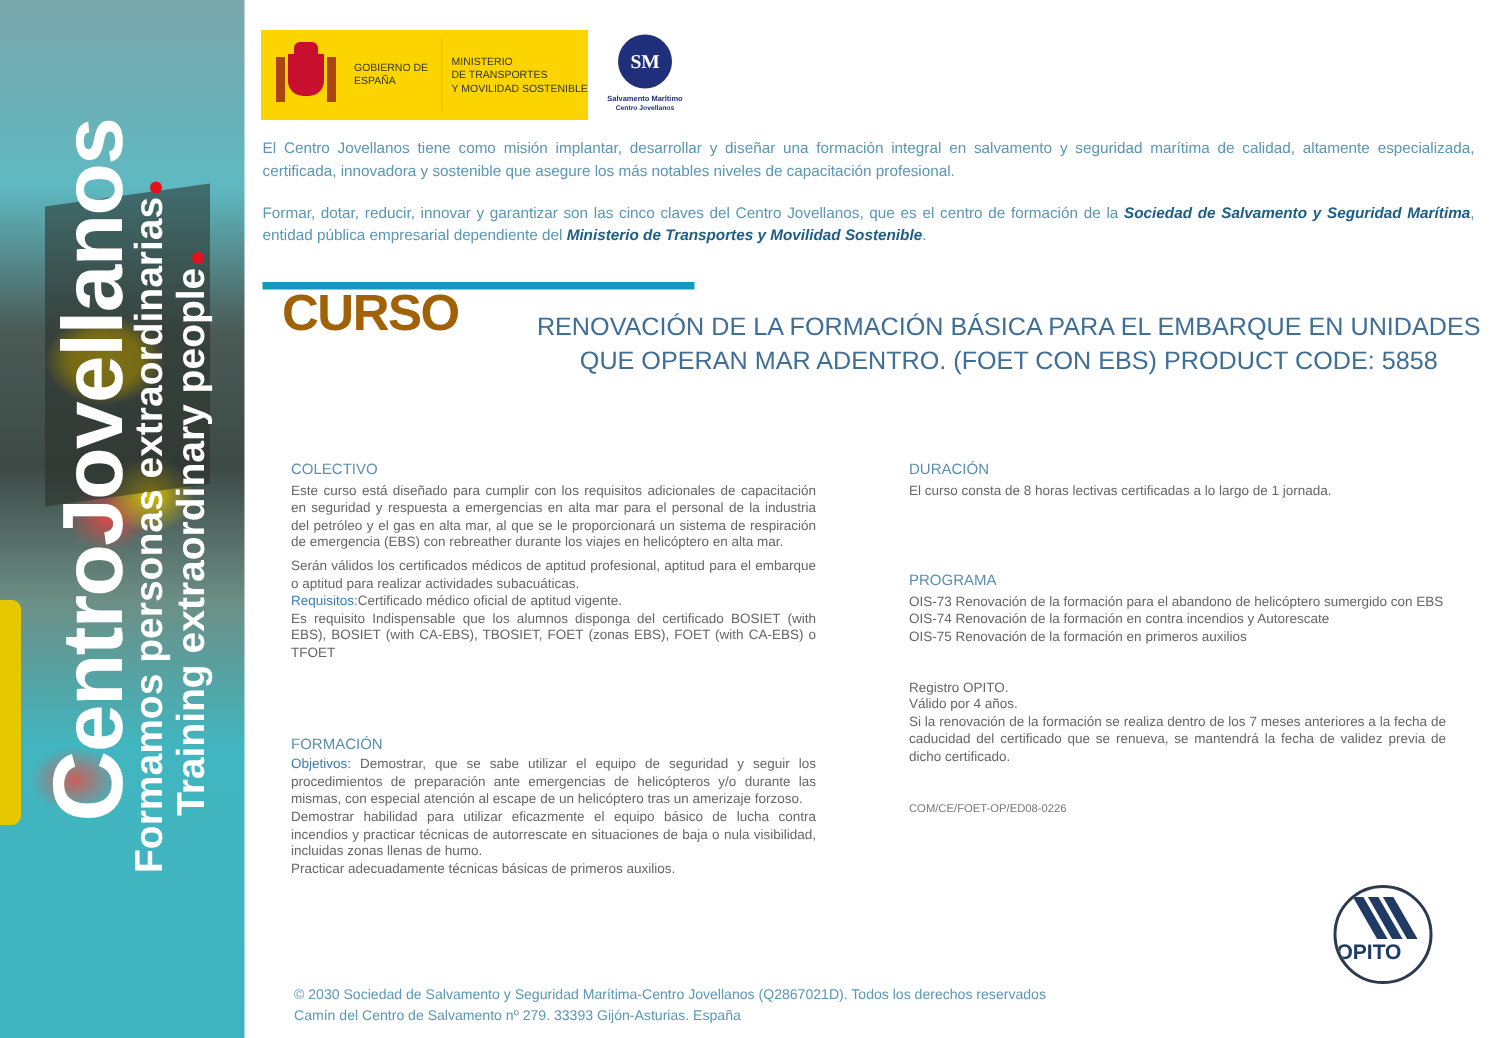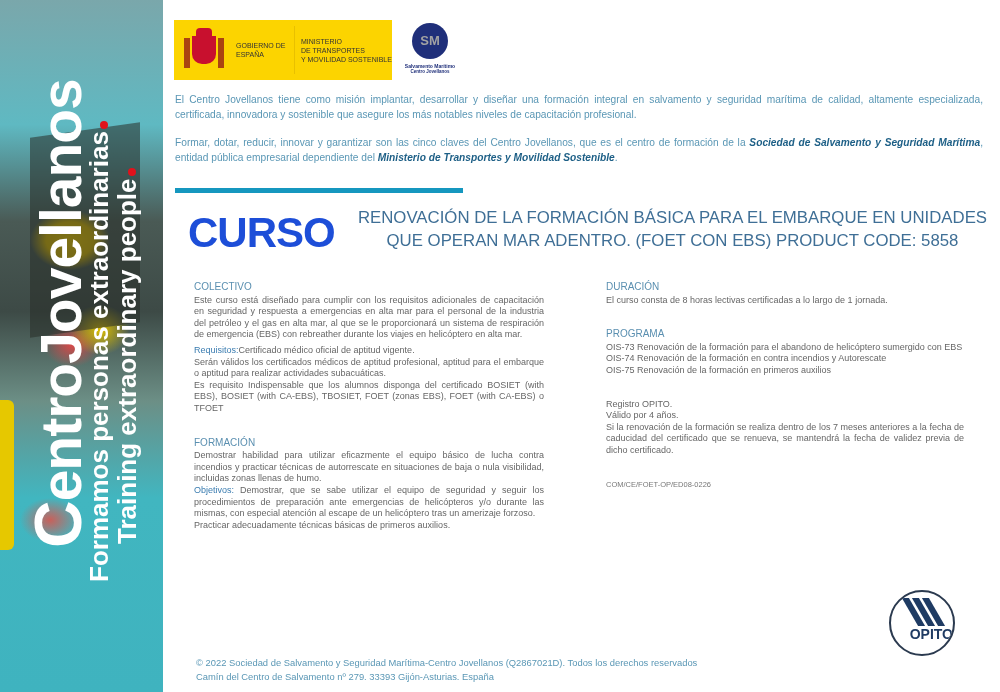--- a/index.html
+++ b/index.html
@@ -43,46 +43,46 @@
   .shield .crown { position: absolute; left: 12px; top: 0; width: 16px; height: 8px; background: #c8102e; border-radius: 4px 4px 0 0; }
   .shield .body { position: absolute; left: 8px; top: 8px; width: 24px; height: 28px; background: #c8102e; border-radius: 0 0 10px 10px; }
   .shield .pl { position: absolute; left: 0; top: 10px; width: 6px; height: 30px; background: #a41; }
   .shield .pr { position: absolute; right: 0; top: 10px; width: 6px; height: 30px; background: #a41; }
   .gov-t1 { font-size: 7px; color: #333; line-height: 9px; margin-left: 12px; width: 52px; }
   .gov-sep { width: 1px; height: 48px; background: #e8c000; margin: 0 6px; }
   .gov-t2 { font-size: 7px; color: #333; line-height: 9px; }
   .salv { position: absolute; left: 400px; top: 20px; width: 60px; text-align: center; }
   .salv .circ {
     width: 36px; height: 36px; margin: 3px auto 0; border-radius: 50%; background: #1f2f7a;
-    color: #a3a3a3; font-family: Liberation Sans, sans-serif; font-size: 13px; font-weight: bold; line-height: 36px;
+    color: #ffffff; font-family: Liberation Serif, serif; font-size: 13px; font-weight: bold; line-height: 36px;
   }
   .salv .n1 { font-size: 5px; color: #1f2f7a; font-weight: bold; margin-top: 4px; }
   .salv .n2 { font-size: 4.5px; color: #1f2f7a; font-weight: bold; }
 
   .intro { position: absolute; left: 175px; width: 808px; font-size: 10.2px; line-height: 15px; color: #5a97b5; text-align: justify; }
   .intro b { color: #1d5f86; font-weight: bold; font-style: italic; }
   .p1 { top: 92px; }
   .p2 { top: 135px; }
 
   .rule { position: absolute; left: 175px; top: 188px; width: 288px; height: 5px; background: #1597bf; }
 
-  .curso { position: absolute; left: 188px; top: 209px; font-size: 42px; font-weight: bold; color: #1d4ed8; letter-spacing: -1px; }
+  .curso { position: absolute; left: 188px; top: 190px; font-size: 34px; font-weight: bold; color: #a16207; letter-spacing: -1px; }
   .title { position: absolute; left: 350px; top: 206px; width: 645px; font-size: 16.8px; line-height: 23px; color: #3f6f96; text-align: center; }
 
   .col { position: absolute; font-size: 9px; line-height: 11.6px; color: #666; text-align: justify; }
   .colL { left: 194px; top: 281px; width: 350px; }
   .colR { left: 606px; top: 281px; width: 358px; }
-  .h { color: #5a8fb0; font-size: 10px; margin-bottom: 2px; }
+  .h { color: #5a8fb0; font-size: 10px; margin-bottom: 2px; margin-top: 27px; }
   .gap2 { height: 22px; }
   .lbl { color: #3a7cb0; }
 
   .opito { position: absolute; left: 889px; top: 590px; width: 66px; height: 66px; border: 2px solid #2b3a4f; border-radius: 50%; overflow: hidden; background: #fff; }
   .opito .stripes { position: absolute; left: 15px; top: 6px; width: 38px; height: 26px; }
   .opito .s { position: absolute; top: 0; width: 7px; height: 28px; background: #1f3b63; transform: skewX(30deg); }
-  .opito .txt { position: absolute; left: 0; width: 100%; top: 34px; text-align: right; font-size: 14px; font-weight: bold; color: #1f3b63; }
+  .opito .txt { position: absolute; left: 0; width: 100%; top: 34px; text-align: left; font-size: 14px; font-weight: bold; color: #1f3b63; }
 
   .foot { position: absolute; left: 196px; top: 656px; font-size: 9.4px; line-height: 14px; color: #5a97b5; }
 </style>
 </head>
 <body>
 
 <div class="side">
   <div class="dark"></div>
   <div class="lane"></div>
   <div class="vtext brand"><span class="c">C</span><span>entroJovellanos</span></div>
@@ -117,27 +117,27 @@
 
 <div class="rule"></div>
 
 <div class="curso">CURSO</div>
 <div class="title">RENOVACIÓN DE LA FORMACIÓN BÁSICA PARA EL EMBARQUE EN UNIDADES QUE OPERAN MAR ADENTRO. (FOET CON EBS) PRODUCT CODE: 5858</div>
 
 <div class="col colL">
   <div class="h">COLECTIVO</div>
   <div>Este curso está diseñado para cumplir con los requisitos adicionales de capacitación en seguridad y respuesta a emergencias en alta mar para el personal de la industria del petróleo y el gas en alta mar, al que se le proporcionará un sistema de respiración de emergencia (EBS) con rebreather durante los viajes en helicóptero en alta mar.</div>
   <div style="height:4px"></div>
+  <div>Serán válidos los certificados médicos de aptitud profesional, aptitud para el embarque o  aptitud para realizar actividades subacuáticas.</div>
   <div><span class="lbl">Requisitos:</span><span>Certificado médico oficial de aptitud vigente.</span></div>
-  <div>Serán válidos los certificados médicos de aptitud profesional, aptitud para el embarque o  aptitud para realizar actividades subacuáticas.</div>
   <div>Es requisito Indispensable que los alumnos disponga del certificado BOSIET (with EBS), BOSIET (with CA-EBS), TBOSIET, FOET (zonas EBS), FOET (with CA-EBS) o TFOET</div>
   <div class="gap2"></div>
   <div class="h">FORMACIÓN</div>
+  <div><span class="lbl">Objetivos:</span><span> Demostrar, que se sabe utilizar el equipo de seguridad y seguir los procedimientos de preparación ante emergencias de helicópteros y/o durante las mismas, con especial atención al escape de un helicóptero tras un amerizaje forzoso.</span></div>
   <div>Demostrar habilidad para utilizar eficazmente el equipo básico de lucha contra incendios y practicar técnicas de autorrescate en situaciones de baja o nula visibilidad, incluidas zonas llenas de humo.</div>
-  <div><span class="lbl">Objetivos:</span><span> Demostrar, que se sabe utilizar el equipo de seguridad y seguir los procedimientos de preparación ante emergencias de helicópteros y/o durante las mismas, con especial atención al escape de un helicóptero tras un amerizaje forzoso.</span></div>
   <div>Practicar adecuadamente técnicas básicas de primeros auxilios.</div>
 </div>
 
 <div class="col colR">
   <div class="h">DURACIÓN</div>
   <div>El curso consta de 8 horas lectivas certificadas a lo largo de 1 jornada.</div>
   <div class="gap2"></div>
   <div class="h">PROGRAMA</div>
   <div>OIS-73 Renovación de la formación para el abandono de helicóptero sumergido con EBS</div>
   <div>OIS-74 Renovación de la formación en contra incendios y Autorescate</div>
@@ -153,15 +153,15 @@
 <div class="opito">
   <div class="stripes">
     <div class="s" style="left:4px"></div>
     <div class="s" style="left:14px"></div>
     <div class="s" style="left:24px"></div>
   </div>
   <div class="txt">OPITO</div>
 </div>
 
 <div class="foot">
-  <div>© 2022 Sociedad de Salvamento y Seguridad Marítima-Centro Jovellanos (Q2867021D). Todos los derechos reservados</div>
+  <div>© 2030 Sociedad de Salvamento y Seguridad Marítima-Centro Jovellanos (Q2867021D). Todos los derechos reservados</div>
   <div>Camín del Centro de Salvamento nº 279. 33393 Gijón-Asturias. España</div>
 </div>
 
 </body></html>

